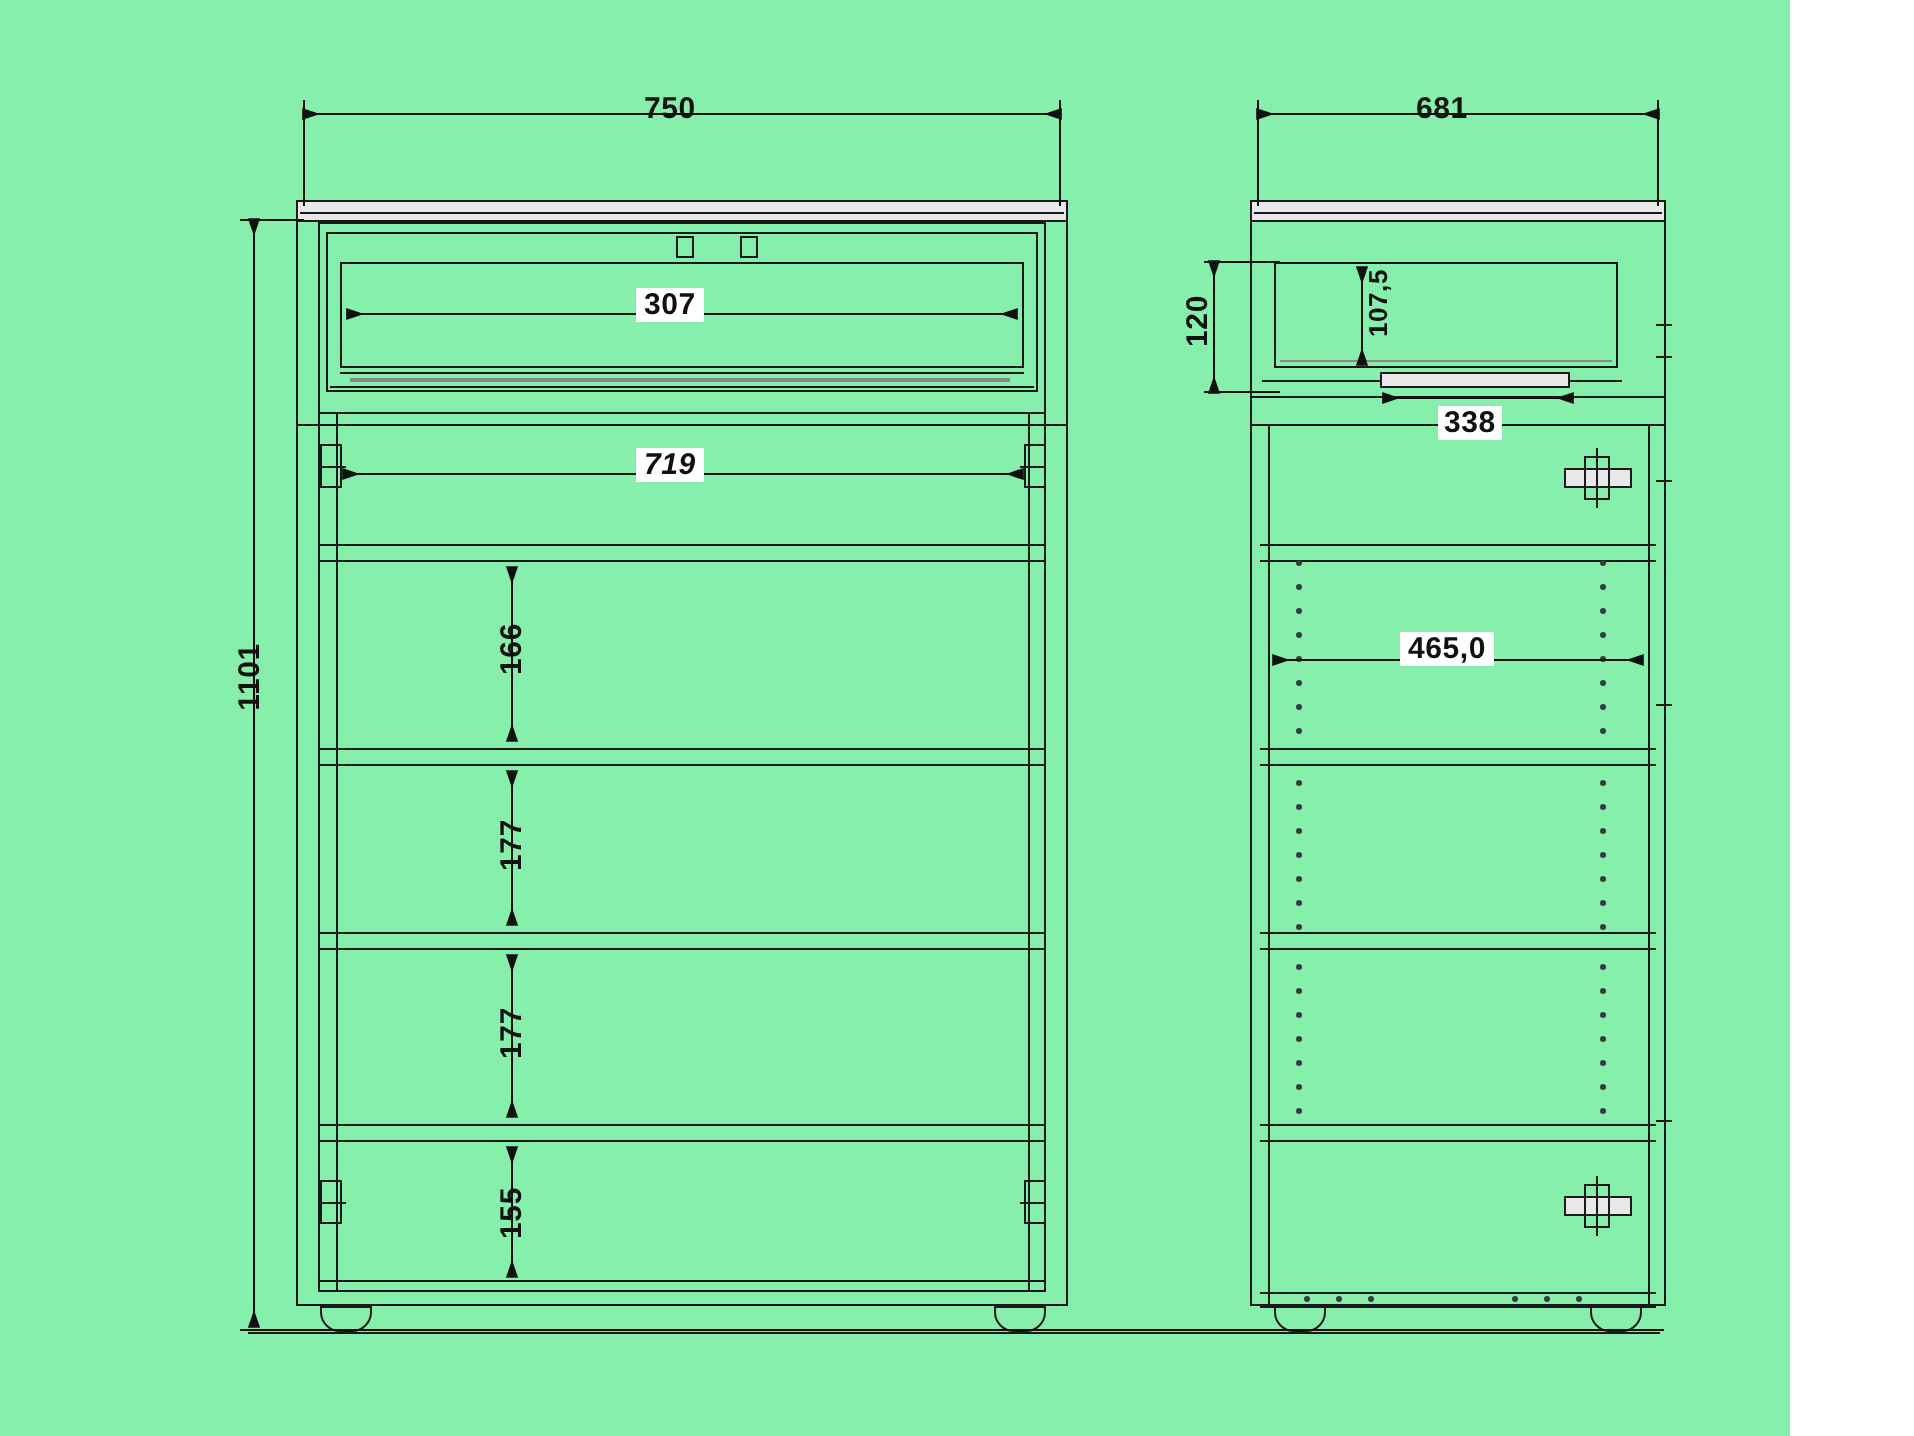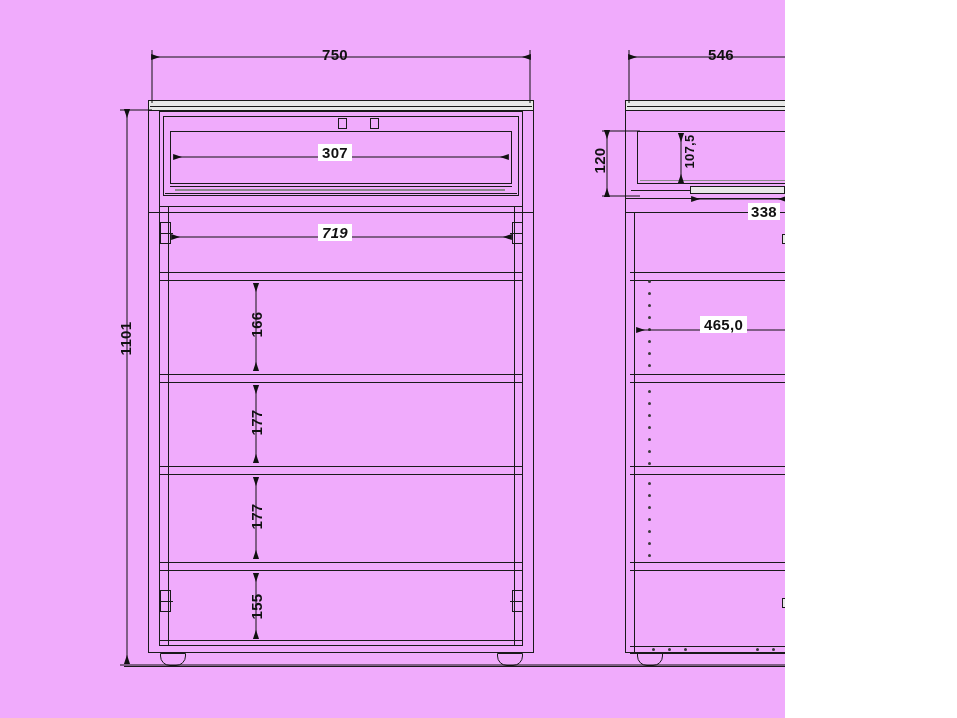--- a/index.html
+++ b/index.html
@@ -5,23 +5,23 @@
   html, body {
     margin: 0;
     padding: 0;
     background: #ffffff;
   }
   body {
     font-family: "Liberation Sans", sans-serif;
   }
   #sheet {
     position: relative;
-    width: 785px;
+    width: 895px;
     height: 718px;
-    background: #f0abfc;
+    background: #86efac;
     overflow: hidden;
   }
   .ln {
     position: absolute;
     background: #1a1a1a;
   }
   .h { height: 1px; }
   .v { width: 1px; }
   .grey { background: #8a8a8a; }
   .box {
@@ -277,30 +277,30 @@
 
       <line x1="681" y1="134" x2="681" y2="182" marker-start="url(#arrS)" marker-end="url(#arrE)"></line>
 
       <line x1="692" y1="199" x2="786" y2="199" marker-start="url(#arrS)" marker-end="url(#arrE)"></line>
 
       <line x1="637" y1="330" x2="821" y2="330" marker-start="url(#arrS)" marker-end="url(#arrE)"></line>
     </g>
   </svg>
 
   <div class="dim-label" style="left:322px; top:46px;">750</div>
-  <div class="dim-label" style="left:708px; top:46px;">546</div>
+  <div class="dim-label" style="left:708px; top:46px;">681</div>
 
   <div class="dim-label rot90" style="left:93px; top:330px; width:64px; text-align:center;">1101</div>
 
   <div class="dim-label" style="left:318px; top:144px; background:#fff; padding:0 4px;">307</div>
   <div class="dim-label" style="left:318px; top:224px; background:#fff; padding:0 4px;font-style:italic;">719</div>
 
   <div class="dim-label rot90" style="left:226px; top:316px; width:60px; text-align:center;">166</div>
   <div class="dim-label rot90" style="left:226px; top:414px; width:60px; text-align:center;">177</div>
   <div class="dim-label rot90" style="left:226px; top:508px; width:60px; text-align:center;">177</div>
   <div class="dim-label rot90" style="left:226px; top:598px; width:60px; text-align:center;">155</div>
 
   <div class="dim-label rot90" style="left:569px; top:152px; width:60px; text-align:center;">120</div>
   <div class="dim-label rot90 small" style="left:659px; top:144px; width:60px; text-align:center;">107,5</div>
-  <div class="dim-label" style="left:748px; top:203px; background:#fff; padding:0 3px;">338</div>
+  <div class="dim-label" style="left:719px; top:203px; background:#fff; padding:0 3px;">338</div>
   <div class="dim-label" style="left:700px; top:316px; background:#fff; padding:0 4px;">465,0</div>
 
 </div>
 
 </body></html>

